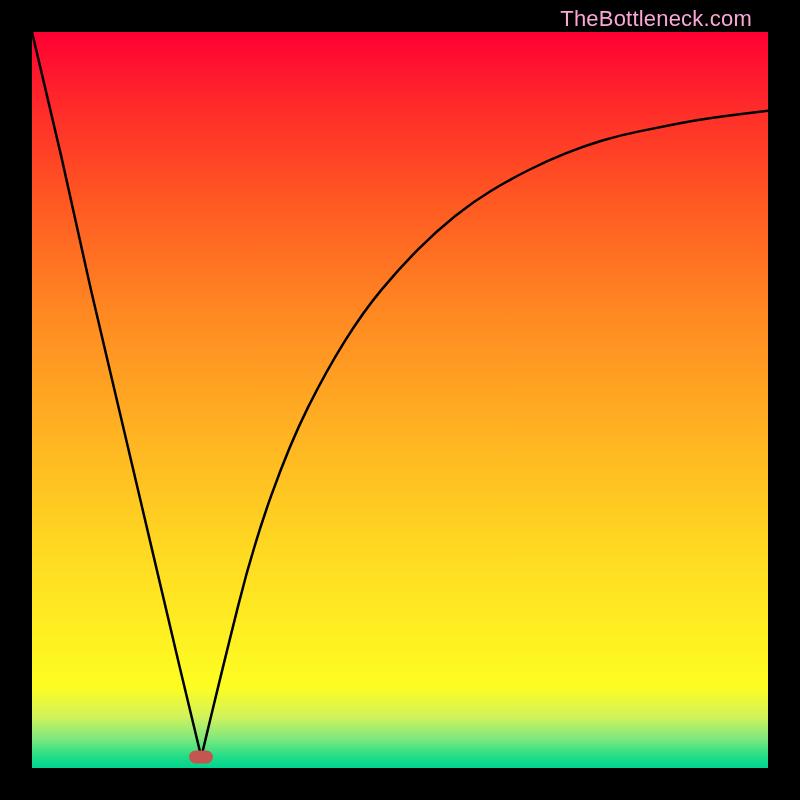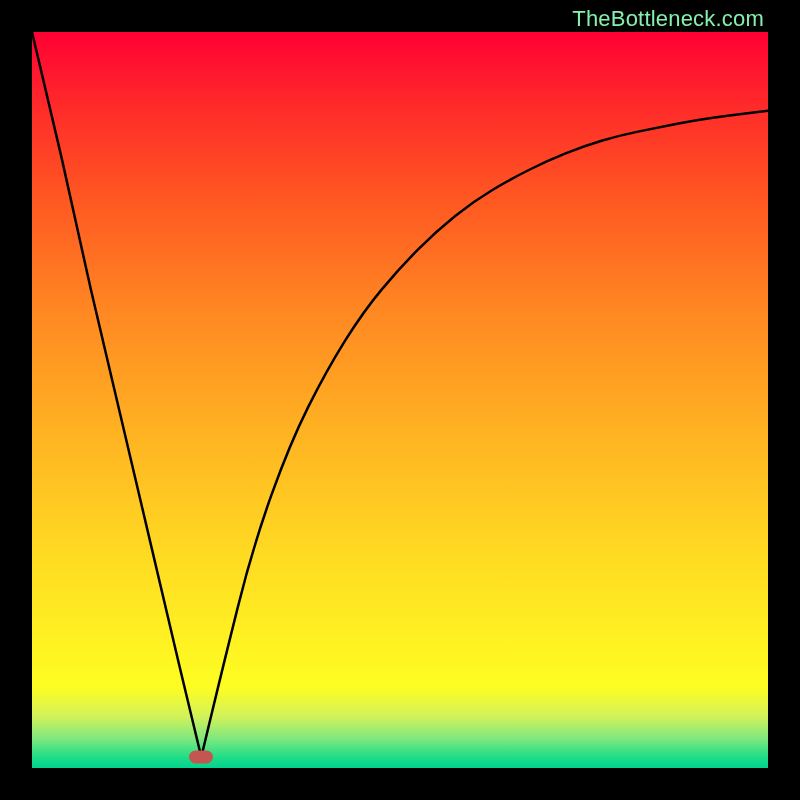--- a/index.html
+++ b/index.html
@@ -37,23 +37,23 @@
       #fff022 82%,
       #fdfd22 89%,
       #d2f25a 93%,
       #7fe87f 96%,
       #20dd88 98.5%,
       #00d48f 100%
     );
   }
   .watermark {
     position: absolute;
-    right: 36px;
+    right: 48px;
     top: 6px;
-    color: #86efac;
+    color: #f9a8d4;
     font-family: Arial, Helvetica, sans-serif;
     font-size: 22px;
     letter-spacing: 0.2px;
     user-select: none;
   }
   .marker {
     position: absolute;
     width: 24px;
     height: 13px;
     border-radius: 7px;

